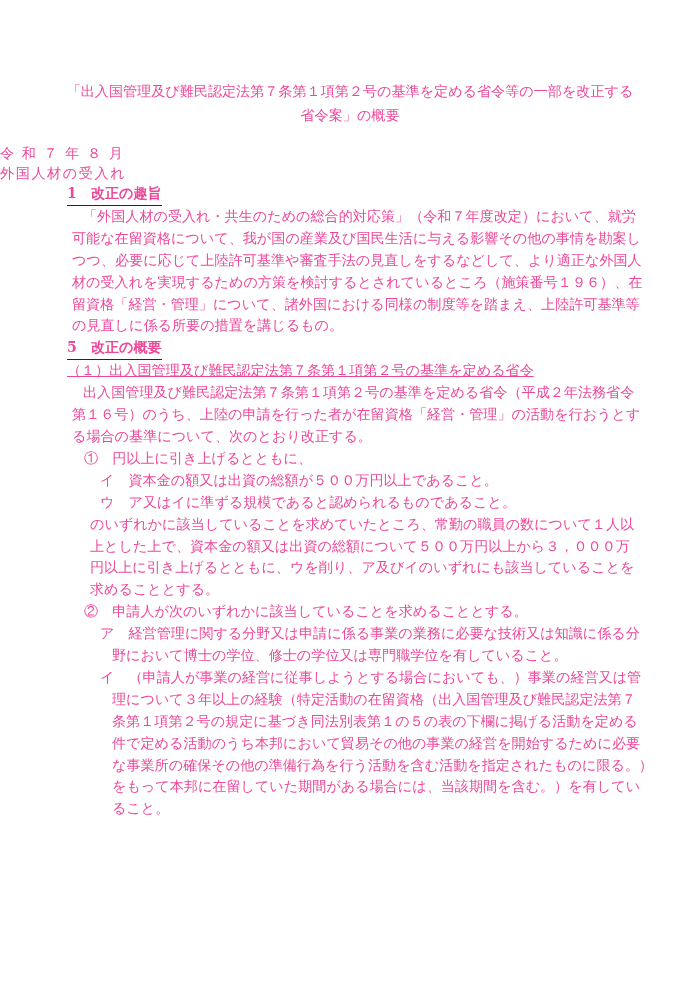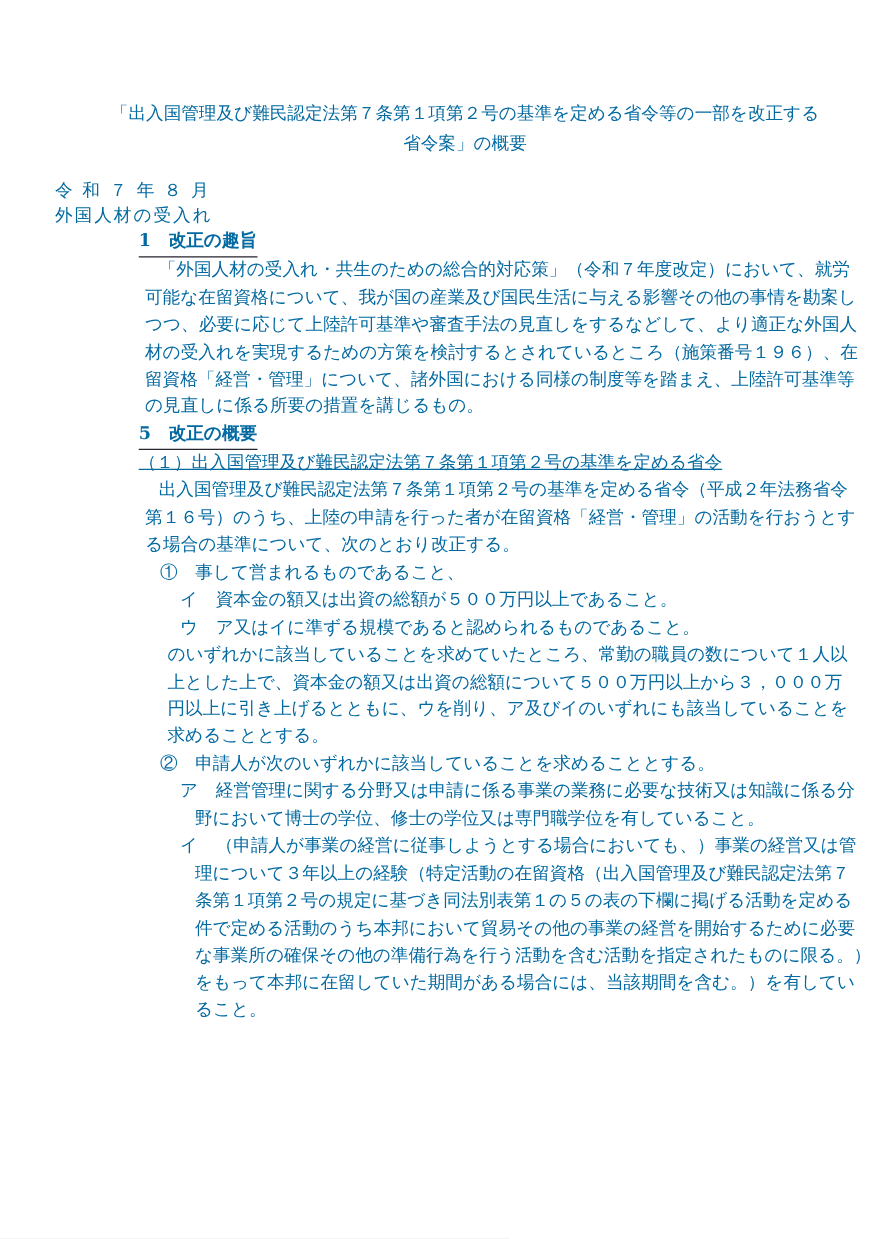--- a/index.html
+++ b/index.html
@@ -3,25 +3,24 @@
 <meta charset="utf-8">
 <style>
   html, body { margin: 0; padding: 0; background: #e8e8e8; }
   .page {
     width: 700px;
     height: 991px;
     background: #ffffff;
     position: relative;
     overflow: hidden;
     font-family: "DejaVu Serif", "Liberation Serif", serif;
-    color: #0369a1;
+    color: #ec4899;
     font-size: 14.1px;
     line-height: 21.9px;
     box-sizing: border-box;
-    padding-left: 44px;
   }
   .title-block {
     padding-top: 79px;
     text-align: center;
     line-height: 24px;
   }
   .byline-block {
     margin-top: 16px;
     padding-right: 55px;
     text-align: left;
@@ -84,21 +83,21 @@
 の見直しに係る所要の措置を講じるもの。</div>
 
     <div class="heading"><span class="u">5　改正の概要</span></div>
 
     <div class="subhead">（１）出入国管理及び難民認定法第７条第１項第２号の基準を定める省令</div>
 
     <div class="para-l1 preline">出入国管理及び難民認定法第７条第１項第２号の基準を定める省令（平成２年法務省令
 第１６号）のうち、上陸の申請を行った者が在留資格「経営・管理」の活動を行おうとす
 る場合の基準について、次のとおり改正する。</div>
 
-    <div class="item-num">①　事して営まれるものであること、</div>
+    <div class="item-num">①　円以上に引き上げるとともに、</div>
 
 
     <div class="item-kana preline">イ　資本金の額又は出資の総額が５００万円以上であること。</div>
 
     <div class="item-kana preline">ウ　ア又はイに準ずる規模であると認められるものであること。</div>
 
     <div class="para-l2 preline">のいずれかに該当していることを求めていたところ、常勤の職員の数について１人以
 上とした上で、資本金の額又は出資の総額について５００万円以上から３，０００万
 円以上に引き上げるとともに、ウを削り、ア及びイのいずれにも該当していることを
 求めることとする。</div>

